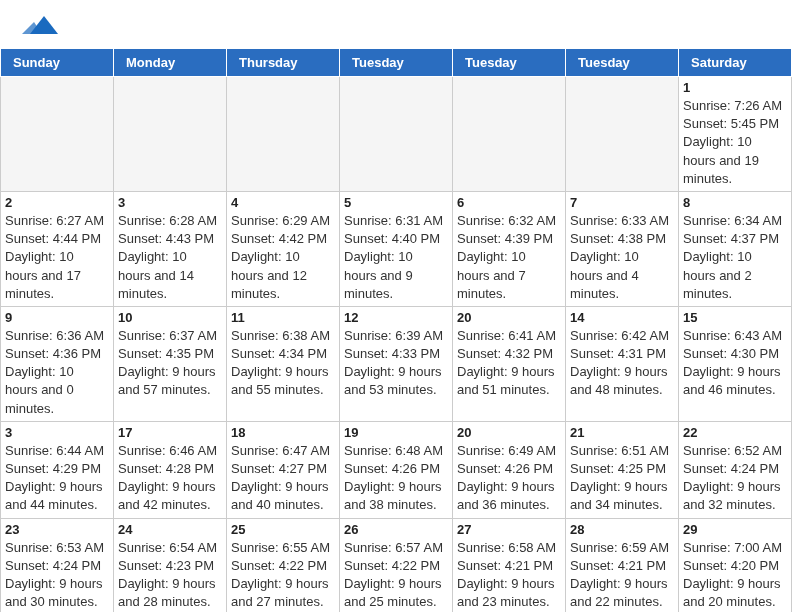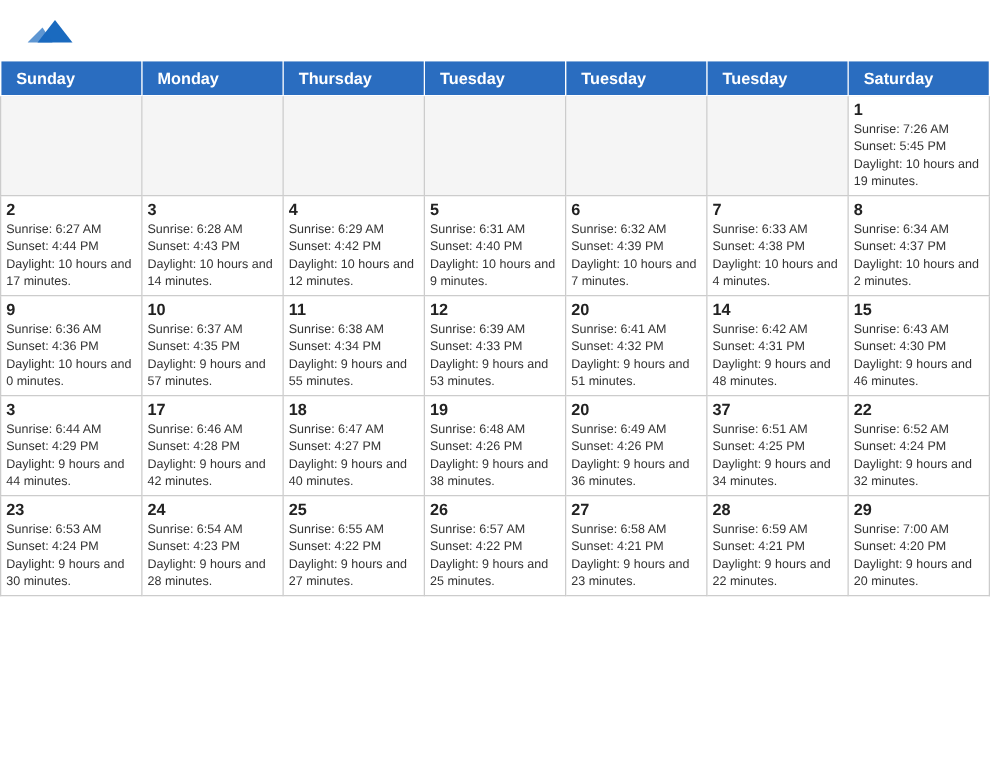--- a/index.html
+++ b/index.html
@@ -70,21 +70,21 @@
       background: #f5f5f5;
     }
     .day-num {
       font-size: 13px;
       font-weight: bold;
       color: #222;
       display: block;
       margin-bottom: 2px;
     }
     .day-info {
-      font-size: 10px;
+      font-size: 13px;
       color: #333;
       line-height: 1.4;
     }
   </style>
 </head>
 <body>
 
 <div class="header">
   <div class="logo">
     <div style="display:flex;align-items:center;gap:0px;">
@@ -201,21 +201,21 @@
         </td>
         <td>
           <span class="day-num">19</span>
           <div class="day-info">Sunrise: 6:48 AM<br>Sunset: 4:26 PM<br>Daylight: 9 hours and 38 minutes.</div>
         </td>
         <td>
           <span class="day-num">20</span>
           <div class="day-info">Sunrise: 6:49 AM<br>Sunset: 4:26 PM<br>Daylight: 9 hours and 36 minutes.</div>
         </td>
         <td>
-          <span class="day-num">37</span>
+          <span class="day-num">21</span>
           <div class="day-info">Sunrise: 6:51 AM<br>Sunset: 4:25 PM<br>Daylight: 9 hours and 34 minutes.</div>
         </td>
         <td>
           <span class="day-num">22</span>
           <div class="day-info">Sunrise: 6:52 AM<br>Sunset: 4:24 PM<br>Daylight: 9 hours and 32 minutes.</div>
         </td>
       </tr>
       <tr>
         <td>
           <span class="day-num">23</span>

